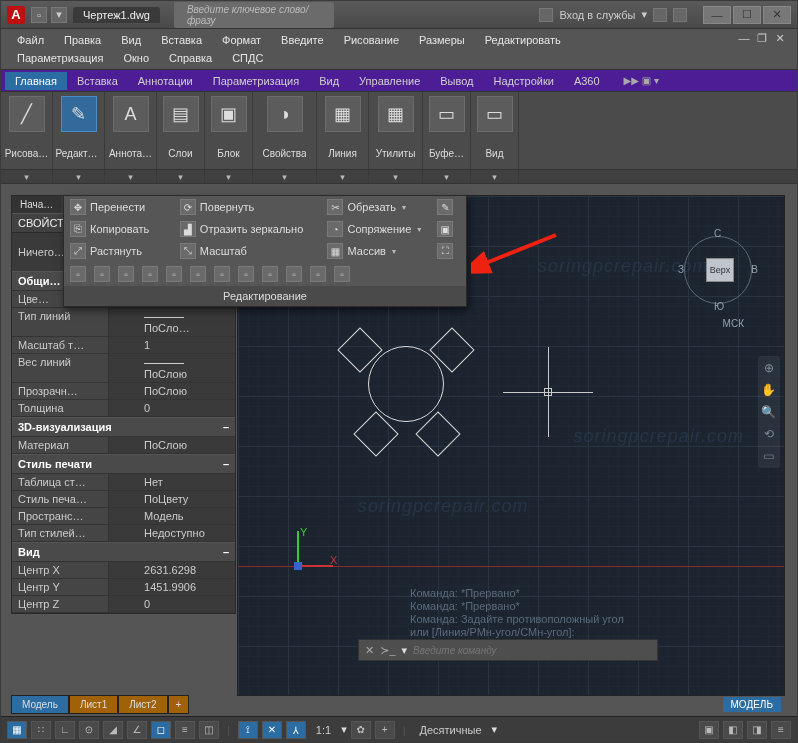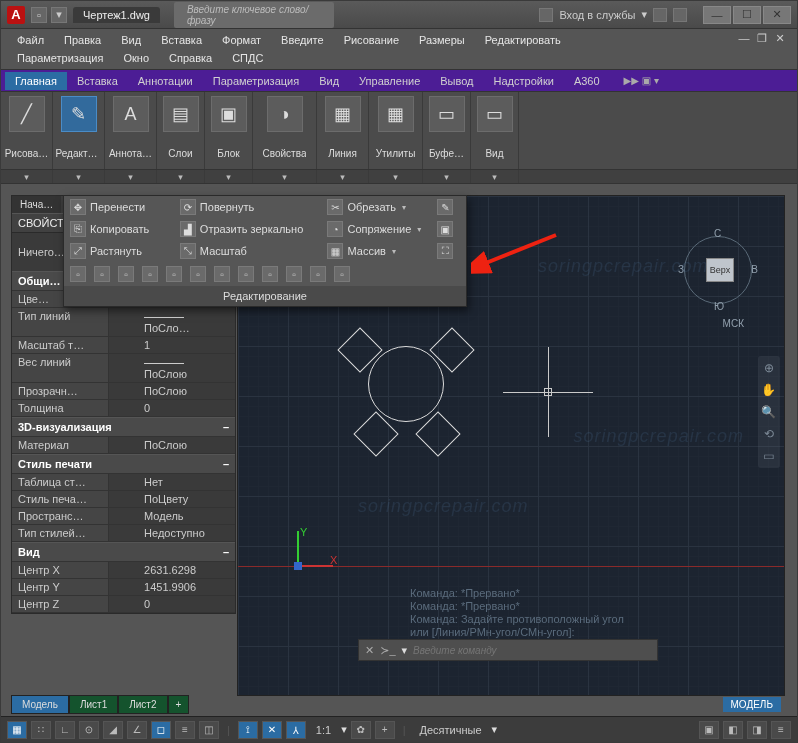--- a/index.html
+++ b/index.html
@@ -83,21 +83,21 @@
   .cursor-cross .v{position:absolute;height:90px;width:1px;background:#cacaca;top:-45px;left:0;}
   .cursor-cross .b{position:absolute;width:8px;height:8px;border:1px solid #cacaca;left:-4px;top:-4px;}
 
   
   .cmdhist { position:absolute; left:172px; bottom:56px; color:#5a6b7c; font-size:10px; line-height:13px; z-index:4;}
   .cmdline { position:absolute; left:120px; bottom:34px; height:22px; width:300px; background:#4e4e4e; border:1px solid #333; display:flex; align-items:center; gap:6px; padding:0 6px; z-index:5;}
   .cmdline input{ background:transparent; border:none; color:#bbb; font-style:italic; font-size:10px; outline:none; flex:1;}
 
   
   .model-tabs { position:absolute; left:10px; bottom:28px; display:flex; gap:0; z-index:12;}
-  .model-tabs span{ background:#14532d; color:#ddd; padding:3px 10px; border:1px solid #222; font-size:10px;}
+  .model-tabs span{ background:#a16207; color:#ddd; padding:3px 10px; border:1px solid #222; font-size:10px;}
   .model-tabs .act{ background:#2b6ca3;}
   .model-tabs .add{ padding:3px 7px;}
 
   
   .status { position:absolute; left:0; right:0; bottom:0; height:26px; background:#3c3c3c; border-top:1px solid #222; display:flex; align-items:center; gap:4px; padding:0 6px;}
   .sb-btn{ width:20px; height:18px; background:#4a4a4a; border:1px solid #555; color:#bbb; display:flex;align-items:center;justify-content:center; font-size:10px;}
   .sb-btn.on{ background:#2b6ca3; color:#fff;}
   .sb-text{ color:#ccc; padding:0 6px;}
   .status .right{margin-left:auto;display:flex;gap:4px;align-items:center;}
   .model-badge{ position:absolute; right:16px; bottom:30px; background:#2b6ca3; color:#fff; padding:2px 8px; font-size:10px; z-index:12;}

